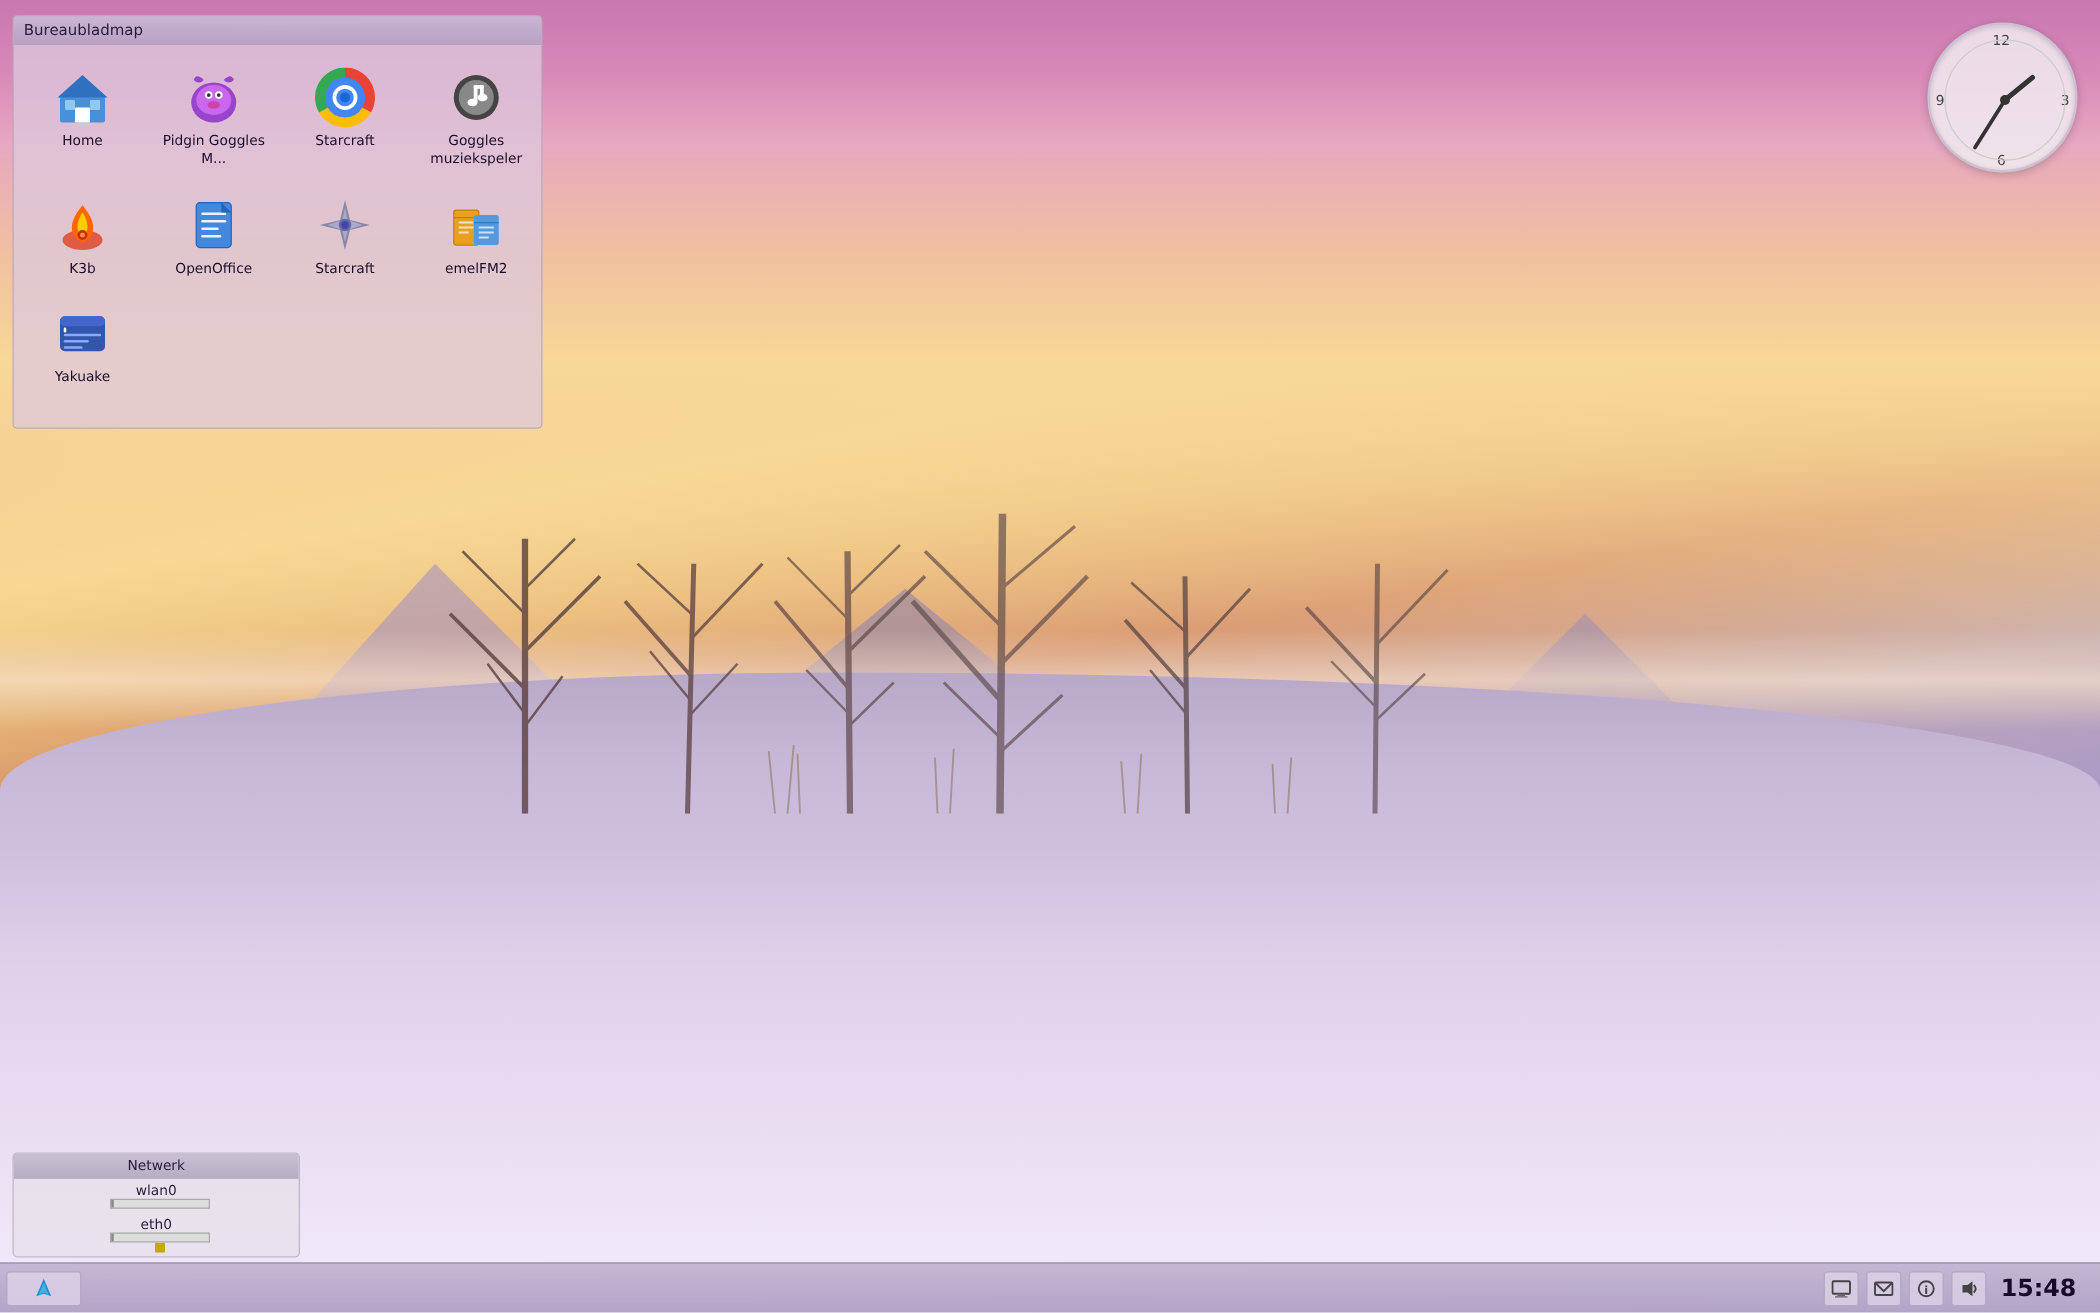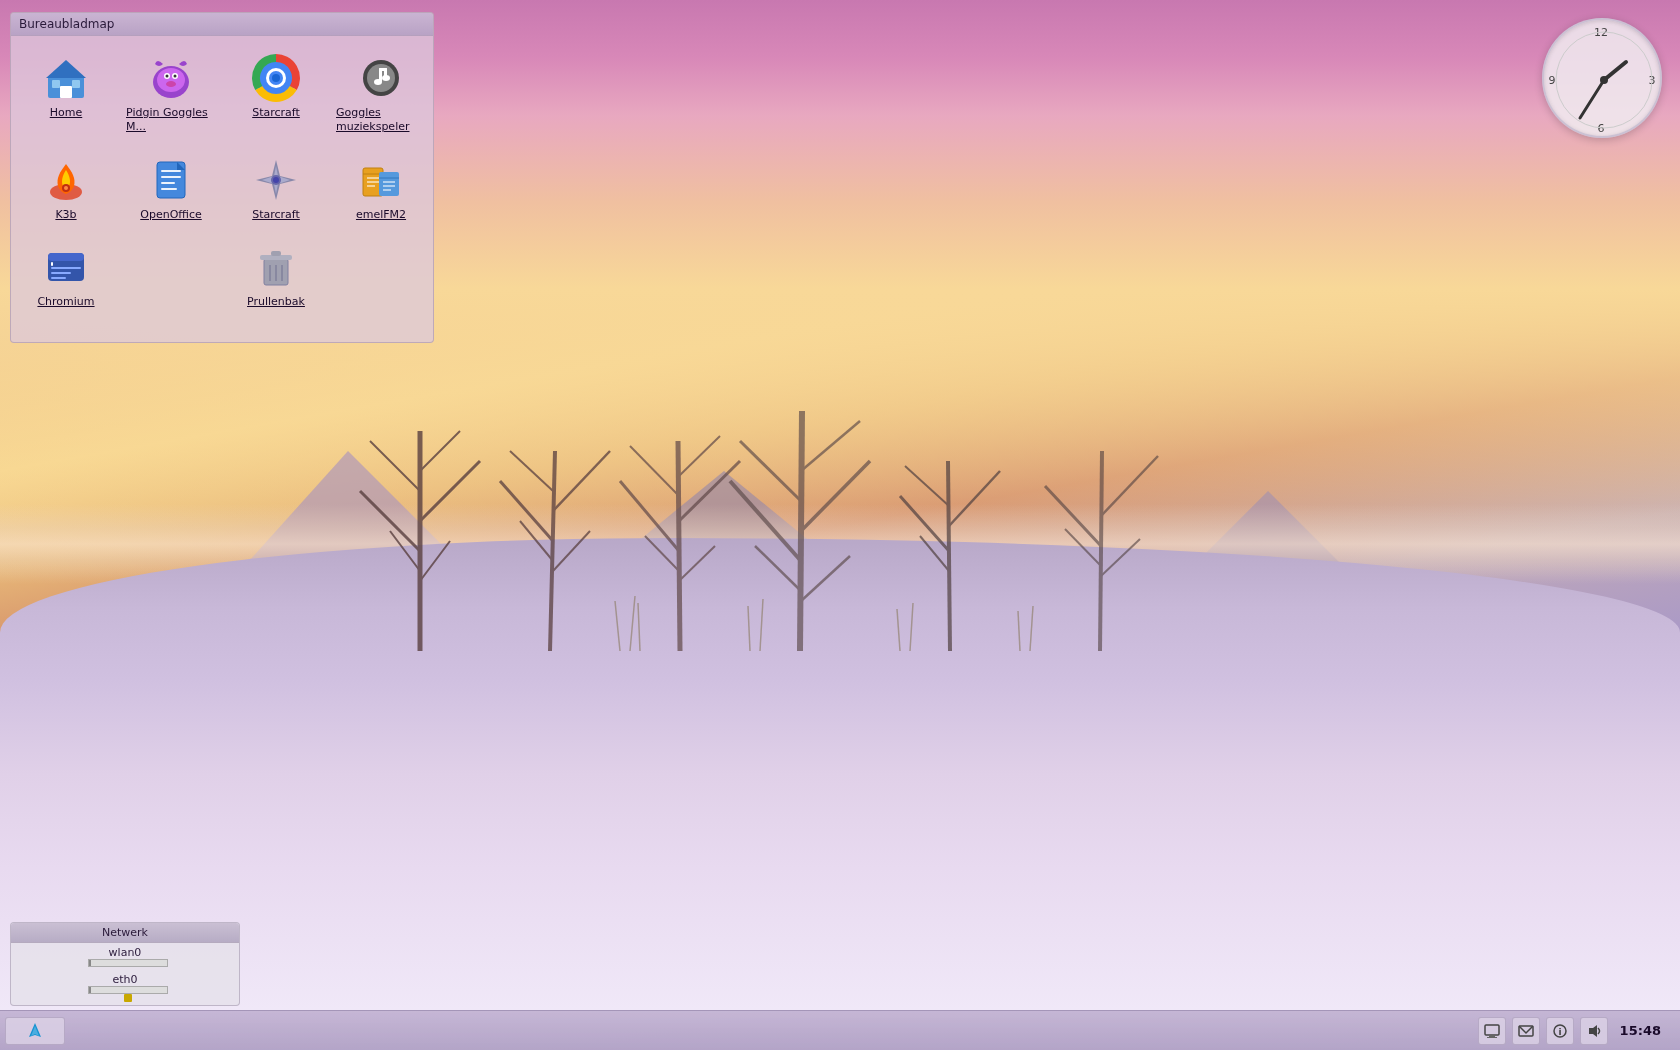--- a/index.html
+++ b/index.html
@@ -164,24 +164,24 @@
       height: 48px;
       margin-bottom: 4px;
       display: flex;
       align-items: center;
       justify-content: center;
       font-size: 32px;
     }
     .icon-label {
       font-size: 11px;
       color: #1a0a2a;
+      text-align: center;
       line-height: 1.3;
       max-width: 90px;
       word-wrap: break-word;
-      text-decoration: underline;
     }
 
     
     .clock-widget {
       position: absolute;
       top: 18px;
       right: 18px;
       width: 120px;
       height: 120px;
     }
@@ -278,21 +278,21 @@
       border: 1px solid rgba(170, 155, 185, 0.7);
       border-radius: 3px;
       display: flex;
       align-items: center;
       justify-content: center;
       cursor: pointer;
       font-size: 14px;
     }
 
     .time-display {
-      font-size: 13px;
+      font-size: 19px;
       color: #1a0a2a;
       font-weight: bold;
       padding: 2px 6px;
     }
   </style>
 </head>
 <body>
 
 <div class="desktop-bg">
 
@@ -515,44 +515,26 @@
 
           <rect x="6" y="10" width="36" height="28" rx="4" fill="#3355aa"></rect>
           <rect x="6" y="10" width="36" height="8" rx="4" fill="#4466cc"></rect>
           <rect x="9" y="24" width="30" height="2" rx="1" fill="#88aaff"></rect>
           <rect x="9" y="29" width="20" height="2" rx="1" fill="#88aaff"></rect>
           <rect x="9" y="34" width="15" height="2" rx="1" fill="#88aaff"></rect>
 
           <rect x="9" y="19" width="2" height="4" rx="1" fill="white"></rect>
         </svg>
       </div>
-      <span class="icon-label">Chromium</span>
+      <span class="icon-label">Yakuake</span>
     </div>
 
     <div class="desktop-icon" style="visibility:hidden;">
     </div>
 
-    <div class="desktop-icon">
-      <div class="icon-img">
-        <svg width="48" height="48" viewBox="0 0 48 48">
-
-          <rect x="12" y="16" width="24" height="26" rx="2" fill="#a0a0b0"></rect>
-          <rect x="12" y="16" width="24" height="26" rx="2" fill="none" stroke="#8080a0" stroke-width="1"></rect>
-
-          <rect x="8" y="12" width="32" height="5" rx="2" fill="#b0b0c0"></rect>
-
-          <rect x="19" y="8" width="10" height="5" rx="2" fill="#a0a0b0"></rect>
-
-          <line x1="18" y1="22" x2="18" y2="38" stroke="#8888a0" stroke-width="2"></line>
-          <line x1="24" y1="22" x2="24" y2="38" stroke="#8888a0" stroke-width="2"></line>
-          <line x1="30" y1="22" x2="30" y2="38" stroke="#8888a0" stroke-width="2"></line>
-        </svg>
-      </div>
-      <span class="icon-label">Prullenbak</span>
-    </div>
 
   </div>
 </div>
 
 <div class="clock-widget">
   <div class="clock-face">
     <svg width="120" height="120" viewBox="0 0 120 120">
 
       <text x="57" y="16" font-size="11" fill="#444" text-anchor="middle">12</text>
       <text x="108" y="64" font-size="11" fill="#444" text-anchor="middle">3</text>

